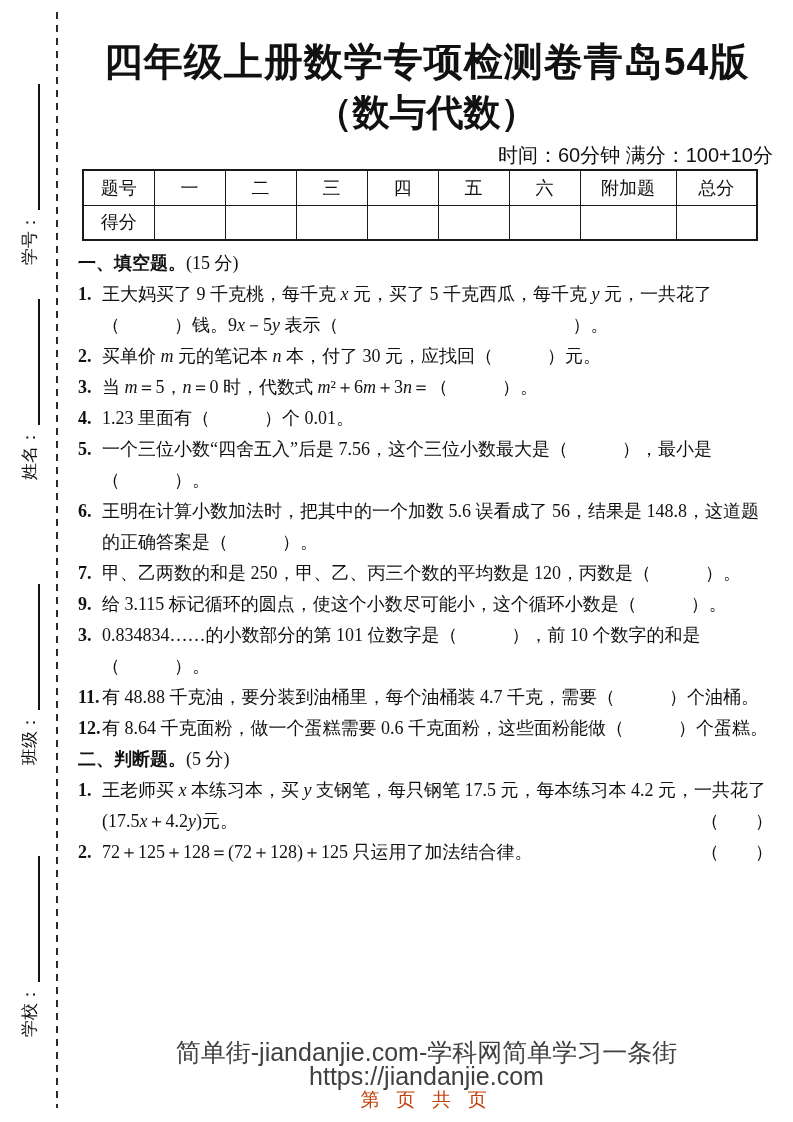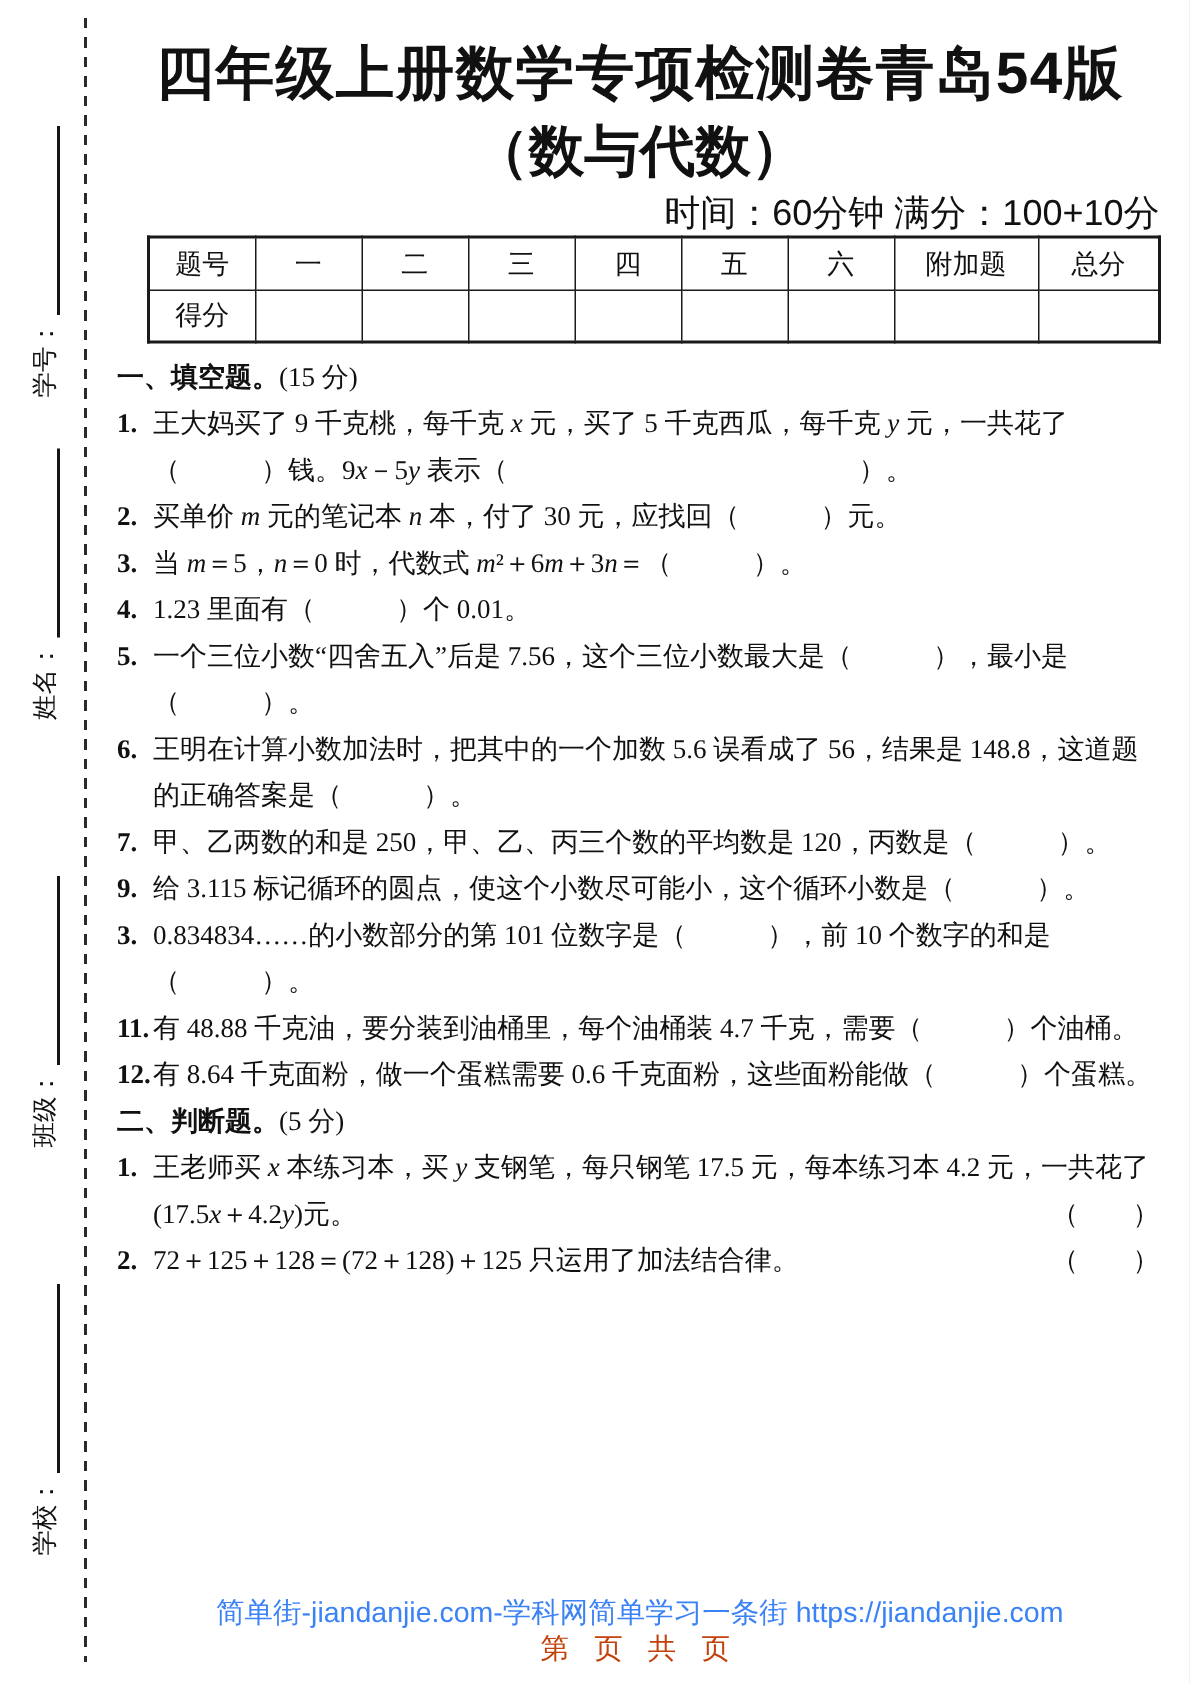--- a/index.html
+++ b/index.html
@@ -44,21 +44,21 @@
     height: 1096px;
     background: repeating-linear-gradient(to bottom, #2a2a2a 0 7px, transparent 7px 13px);
   }
   
   main {
     position: absolute;
     left: 78px;
     top: 0;
     width: 697px;
     height: 100%;
-    padding-top: 26px;
+    padding-top: 38px;
   }
   h1.title {
     font-family: "Liberation Sans", sans-serif;
     font-weight: 900;
     font-size: 39px;
     line-height: 48px;
     text-align: center;
     letter-spacing: 1px;
     white-space: nowrap;
   }
@@ -66,27 +66,27 @@
     font-family: "Liberation Sans", sans-serif;
     font-weight: 900;
     font-size: 37px;
     line-height: 46px;
     text-align: center;
     margin-top: 4px;
   }
   .meta {
     text-align: right;
     font-family: "Liberation Sans", sans-serif;
-    font-size: 24px;
+    font-size: 20px;
     line-height: 22px;
     margin: 8px 2px 3px 0;
   }
   table.score-table {
     width: 674px;
-    margin-left: 20px;
+    margin-left: 4px;
     border-collapse: collapse;
     border: 2px solid #1a1a1a;
     table-layout: fixed;
   }
   table.score-table td {
     border: 1px solid #1a1a1a;
     height: 35px;
     text-align: center;
     vertical-align: middle;
     font-size: 18px;
@@ -124,23 +124,23 @@
   
   footer {
     position: absolute;
     left: 0;
     bottom: 12px;
     width: 100%;
     text-align: center;
   }
   .footer-site {
     font-family: "Liberation Sans", sans-serif;
-    font-size: 19px;
+    font-size: 25px;
     line-height: 24px;
-    color: #3b82f6;
+    color: #404040;
   }
   .footer-page {
     font-size: 19px;
     line-height: 20px;
     color: #c2410c;
     letter-spacing: 6px;
     margin-top: 2px;
   }
 </style>
 </head>

